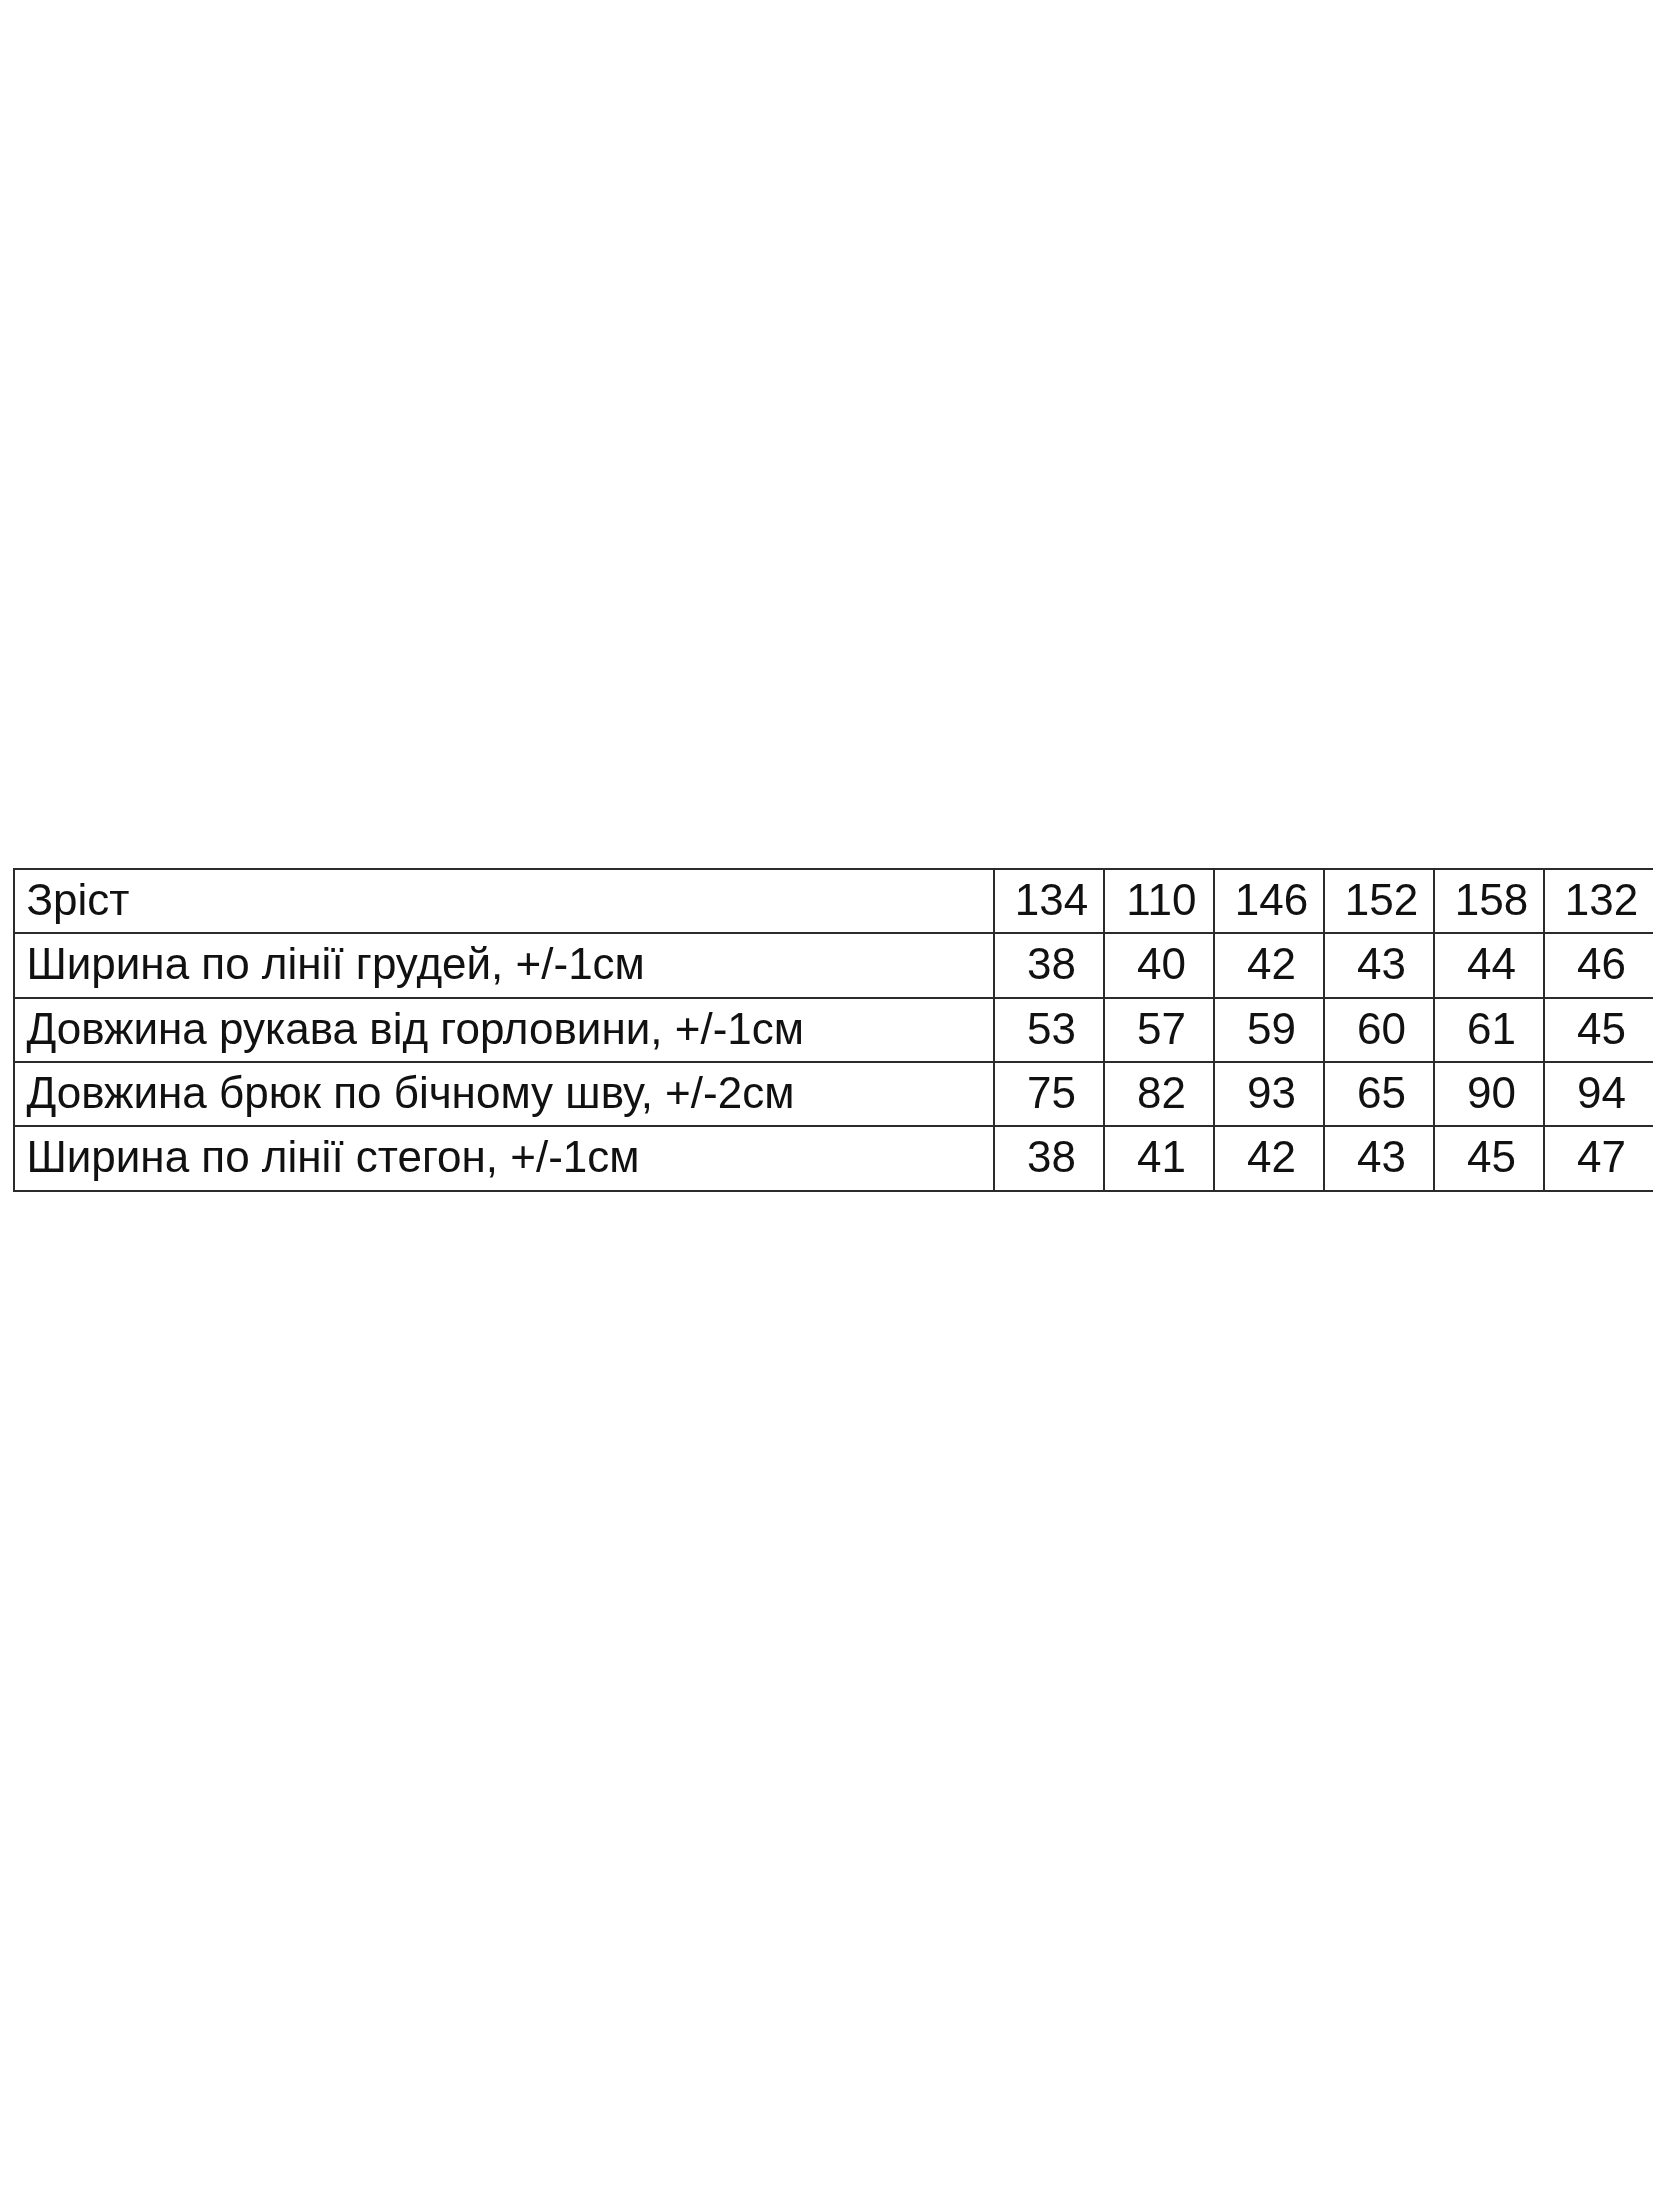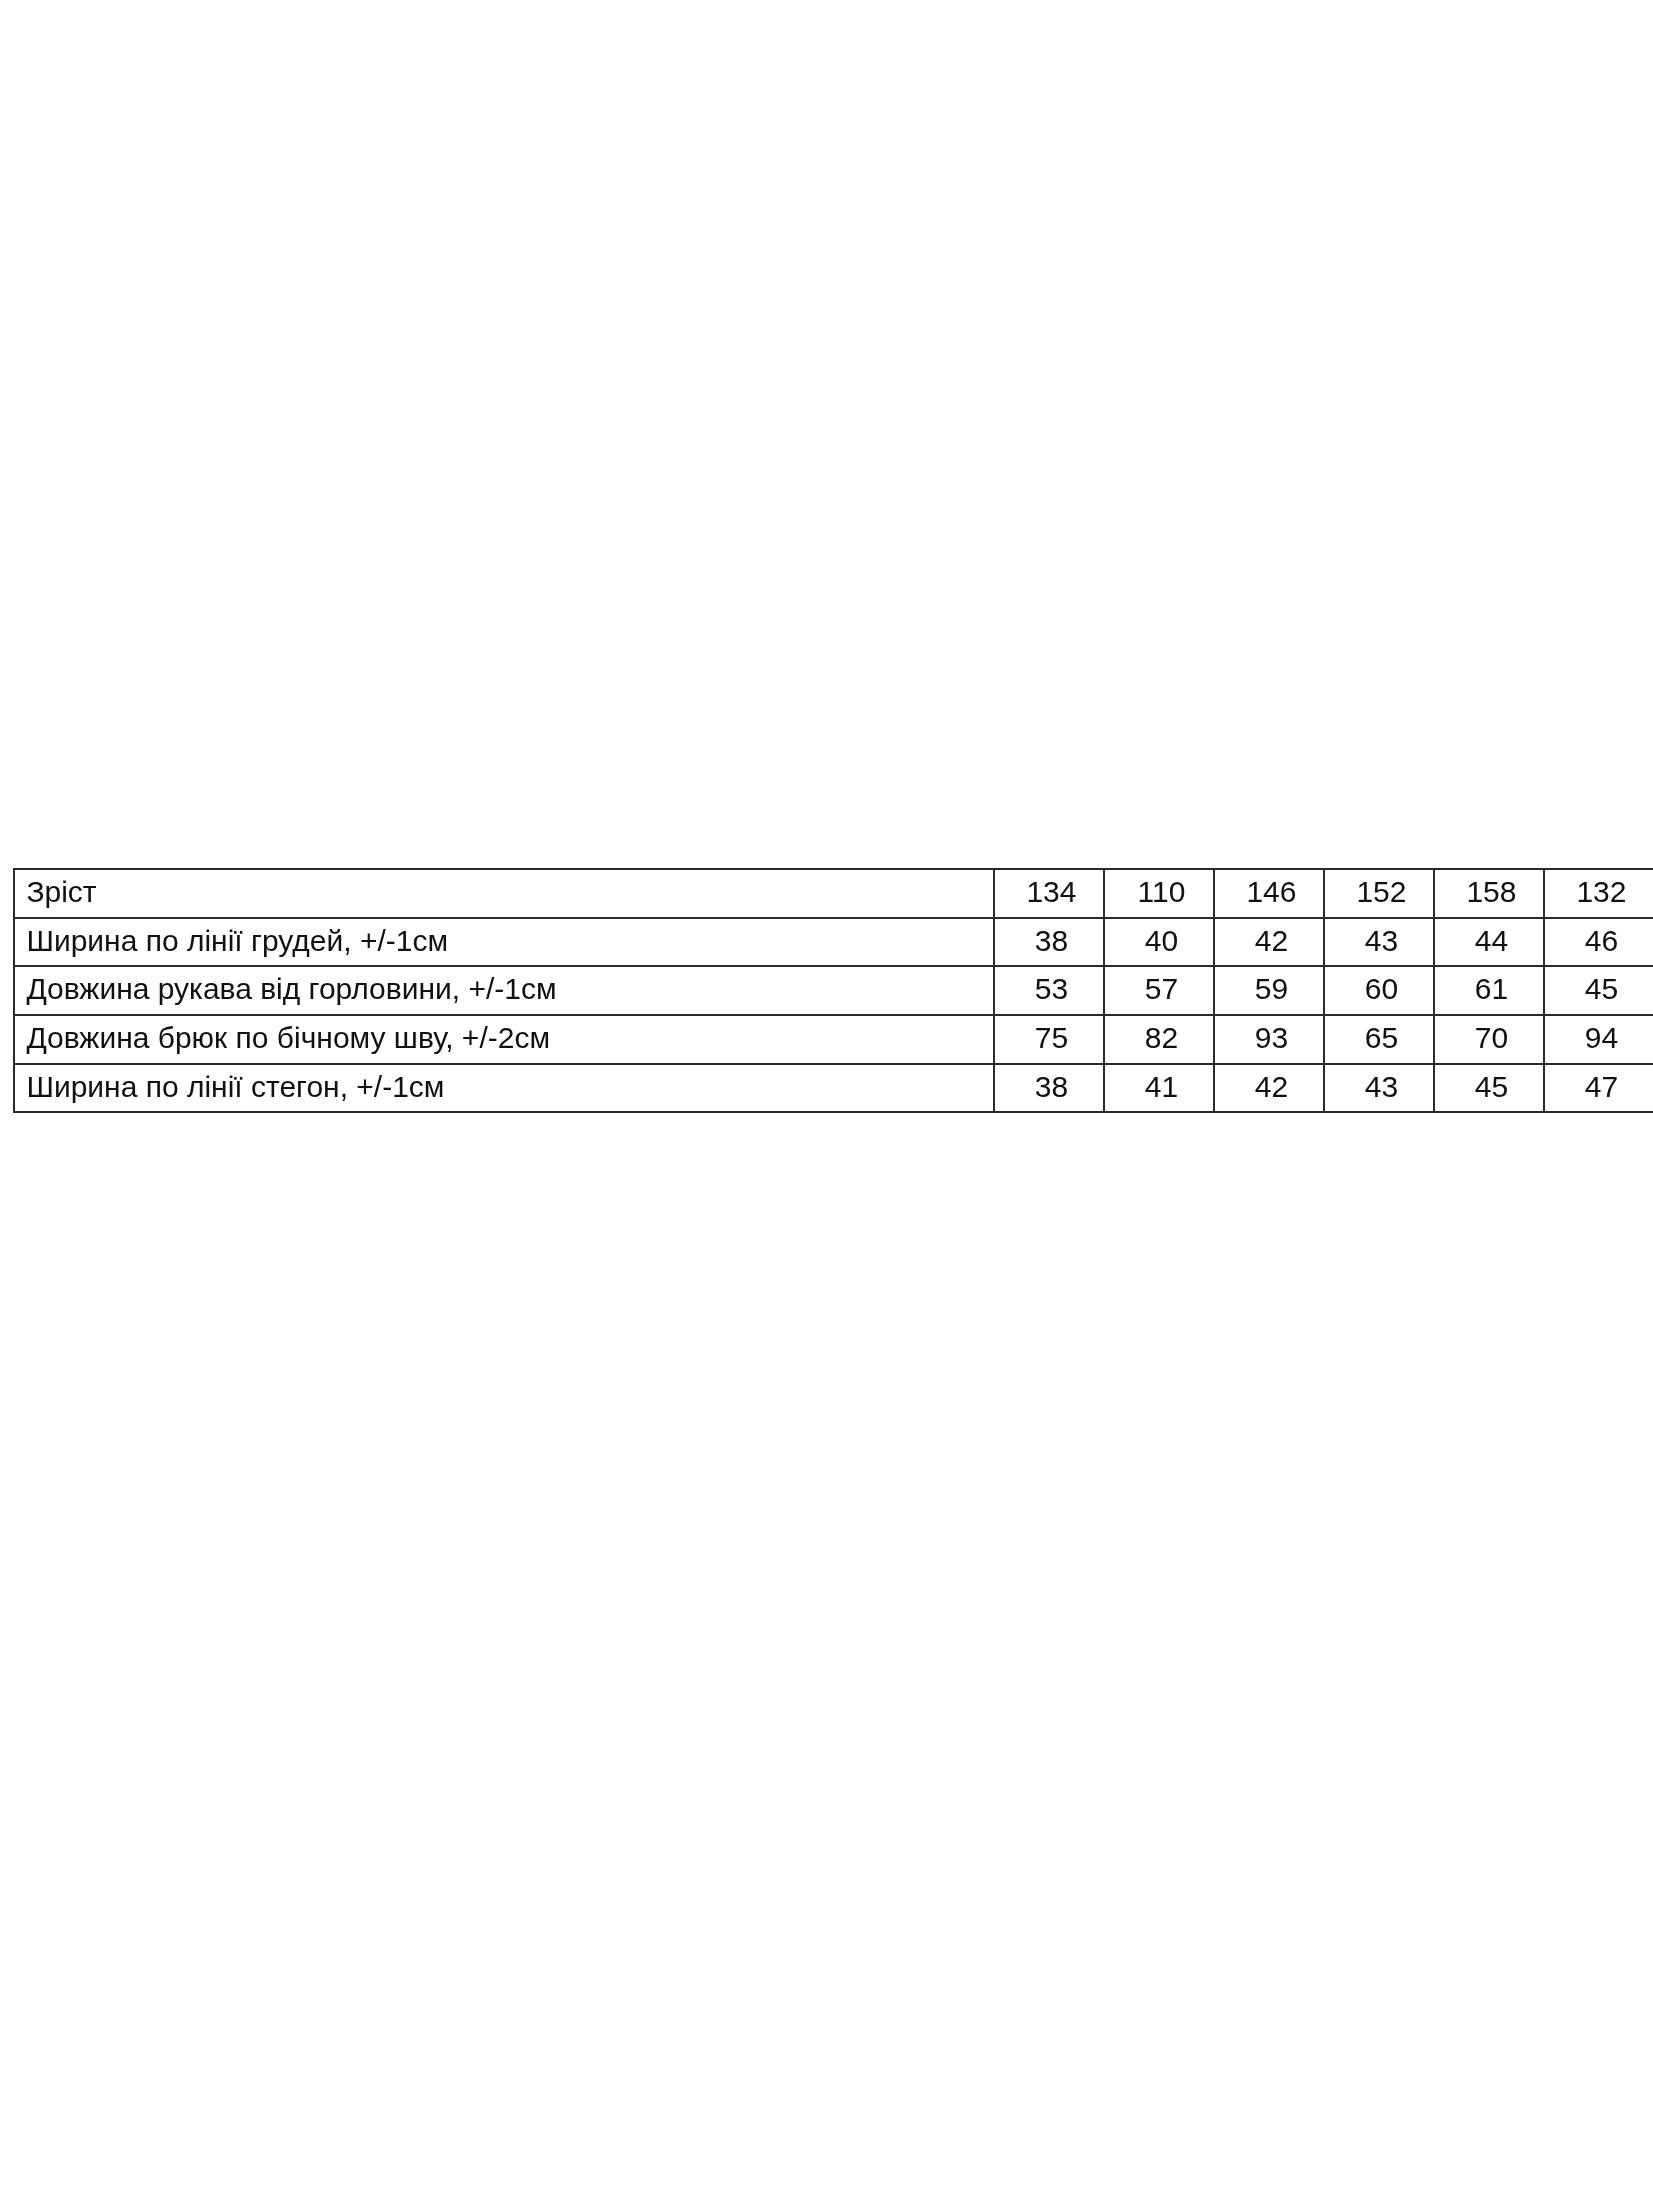--- a/index.html
+++ b/index.html
@@ -25,21 +25,21 @@
 
   table.size-table {
     border-collapse: collapse;
     table-layout: fixed;
     width: 1642px;
     border: 2.5px solid #2b2b2b;
   }
 
   table.size-table td {
     border: 2.5px solid #2b2b2b;
-    font-size: 30px;
+    font-size: 44px;
     line-height: 1.12;
     font-family: "Liberation Sans", sans-serif;
     color: #111111;
     padding: 4.9px 6.5px 8.2px 6.5px;
     white-space: nowrap;
     vertical-align: middle;
     background: #ffffff;
   }
 
   table.size-table td.label {
@@ -98,21 +98,21 @@
         <td class="value">60</td>
         <td class="value">61</td>
         <td class="value">45</td>
       </tr>
       <tr>
         <td class="label">Довжина брюк по бічному шву, +/-2см</td>
         <td class="value">75</td>
         <td class="value">82</td>
         <td class="value">93</td>
         <td class="value">65</td>
-        <td class="value">70</td>
+        <td class="value">90</td>
         <td class="value">94</td>
       </tr>
       <tr>
         <td class="label">Ширина по лінії стегон, +/-1см</td>
         <td class="value">38</td>
         <td class="value">41</td>
         <td class="value">42</td>
         <td class="value">43</td>
         <td class="value">45</td>
         <td class="value">47</td>

